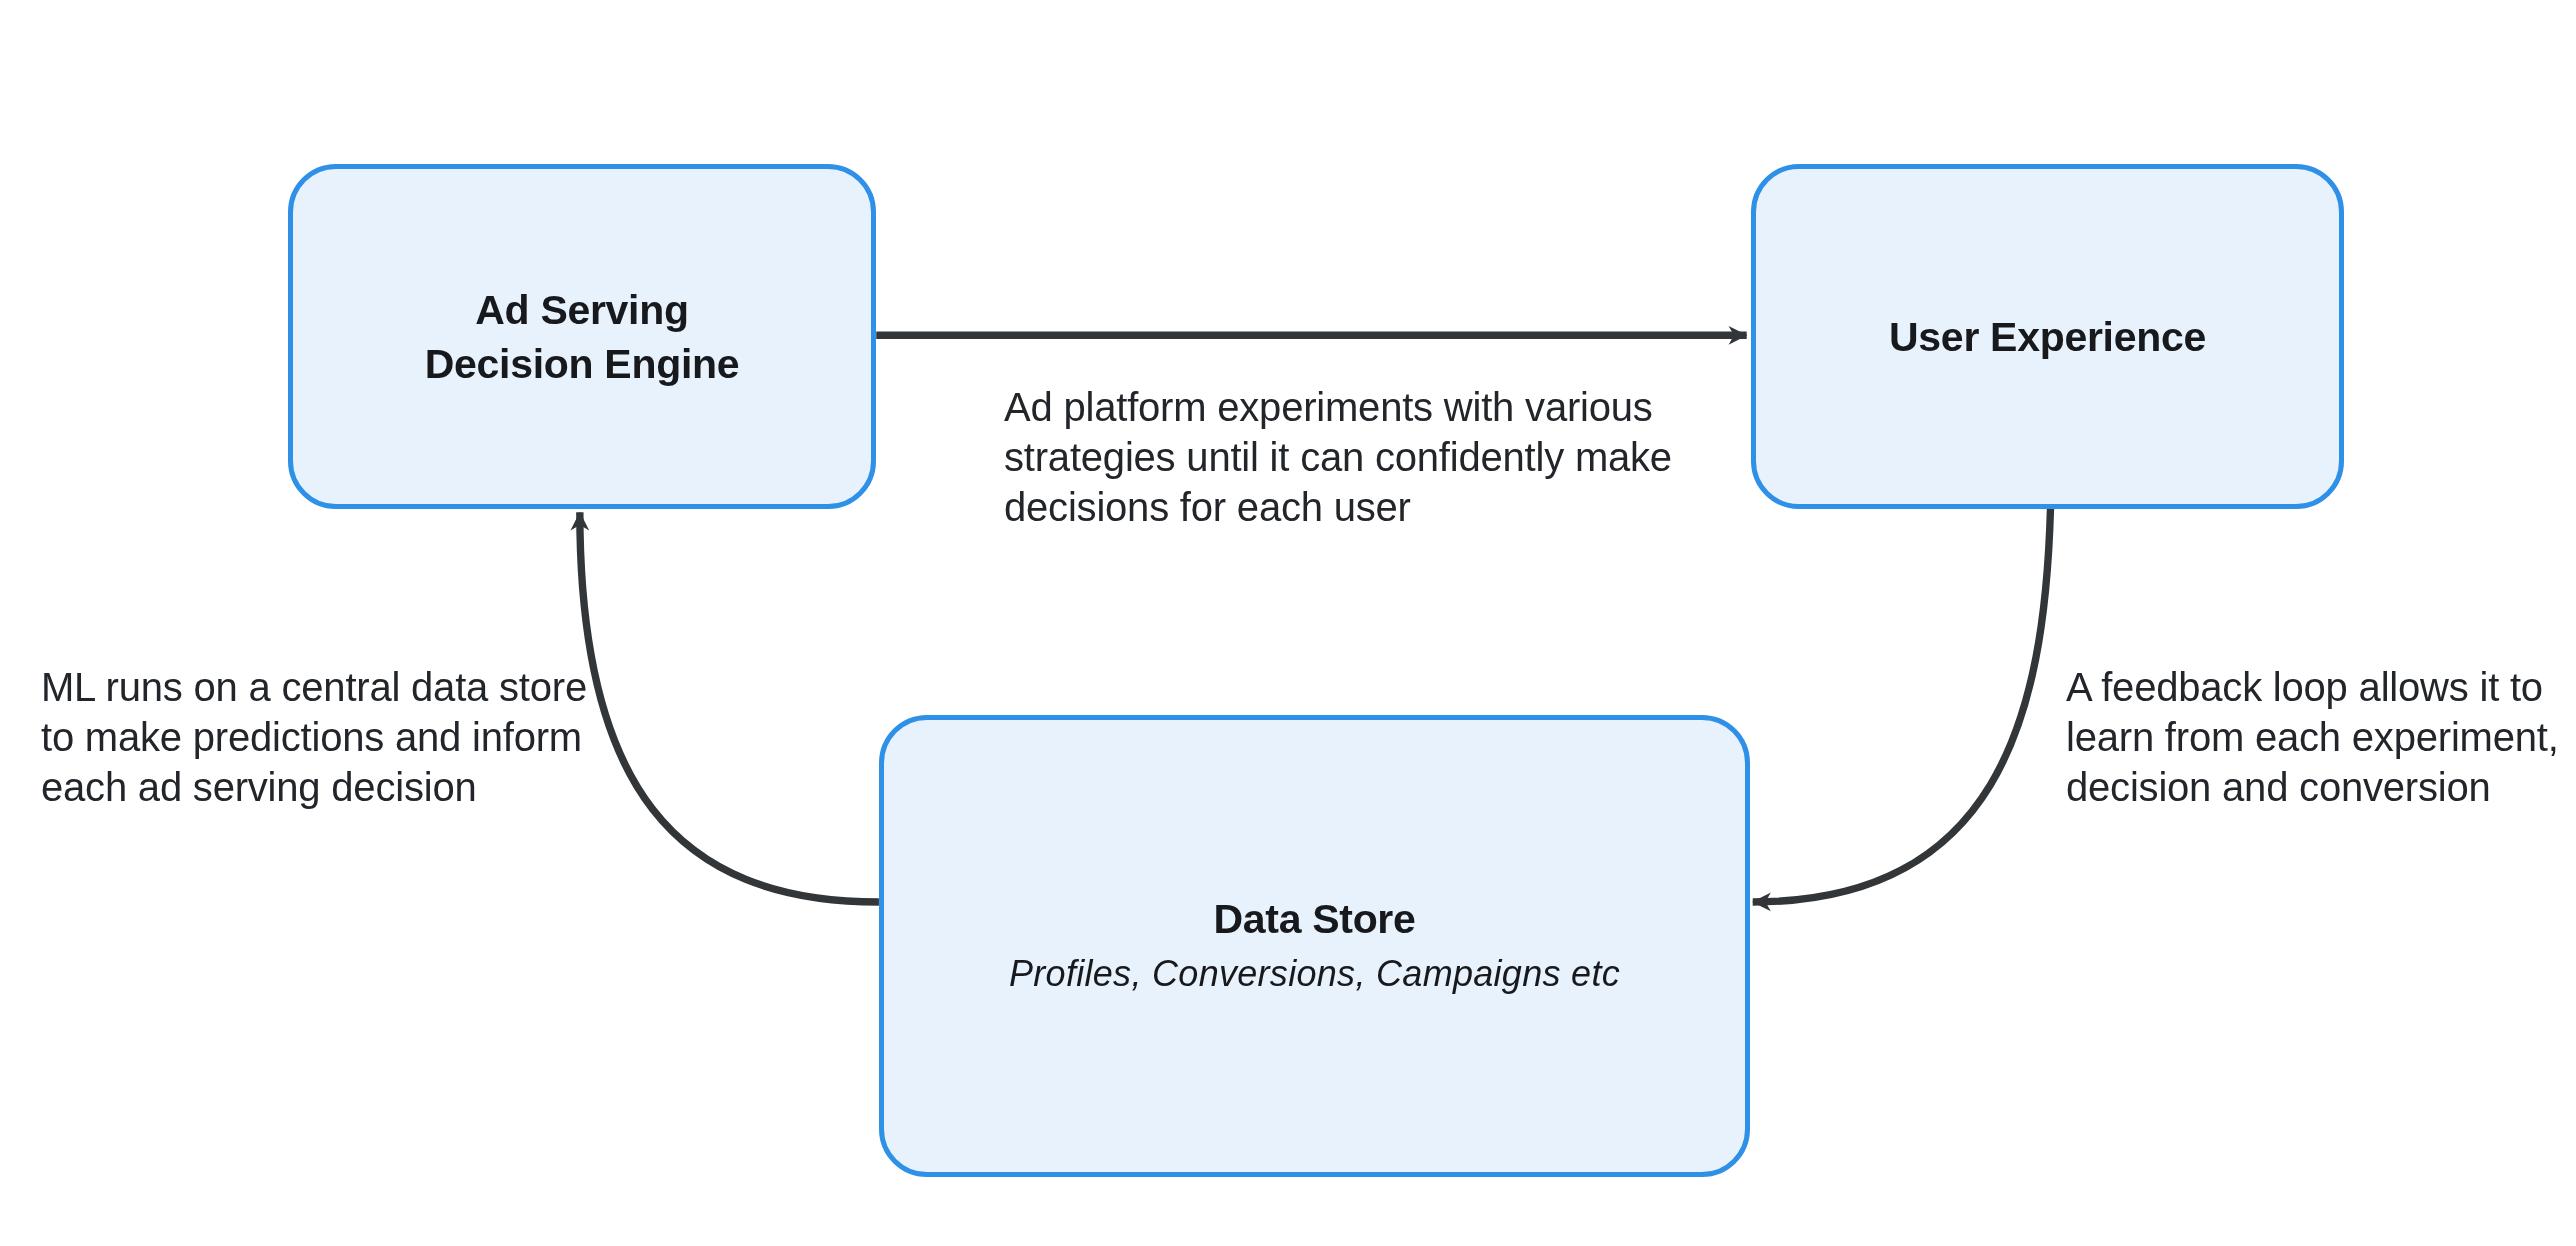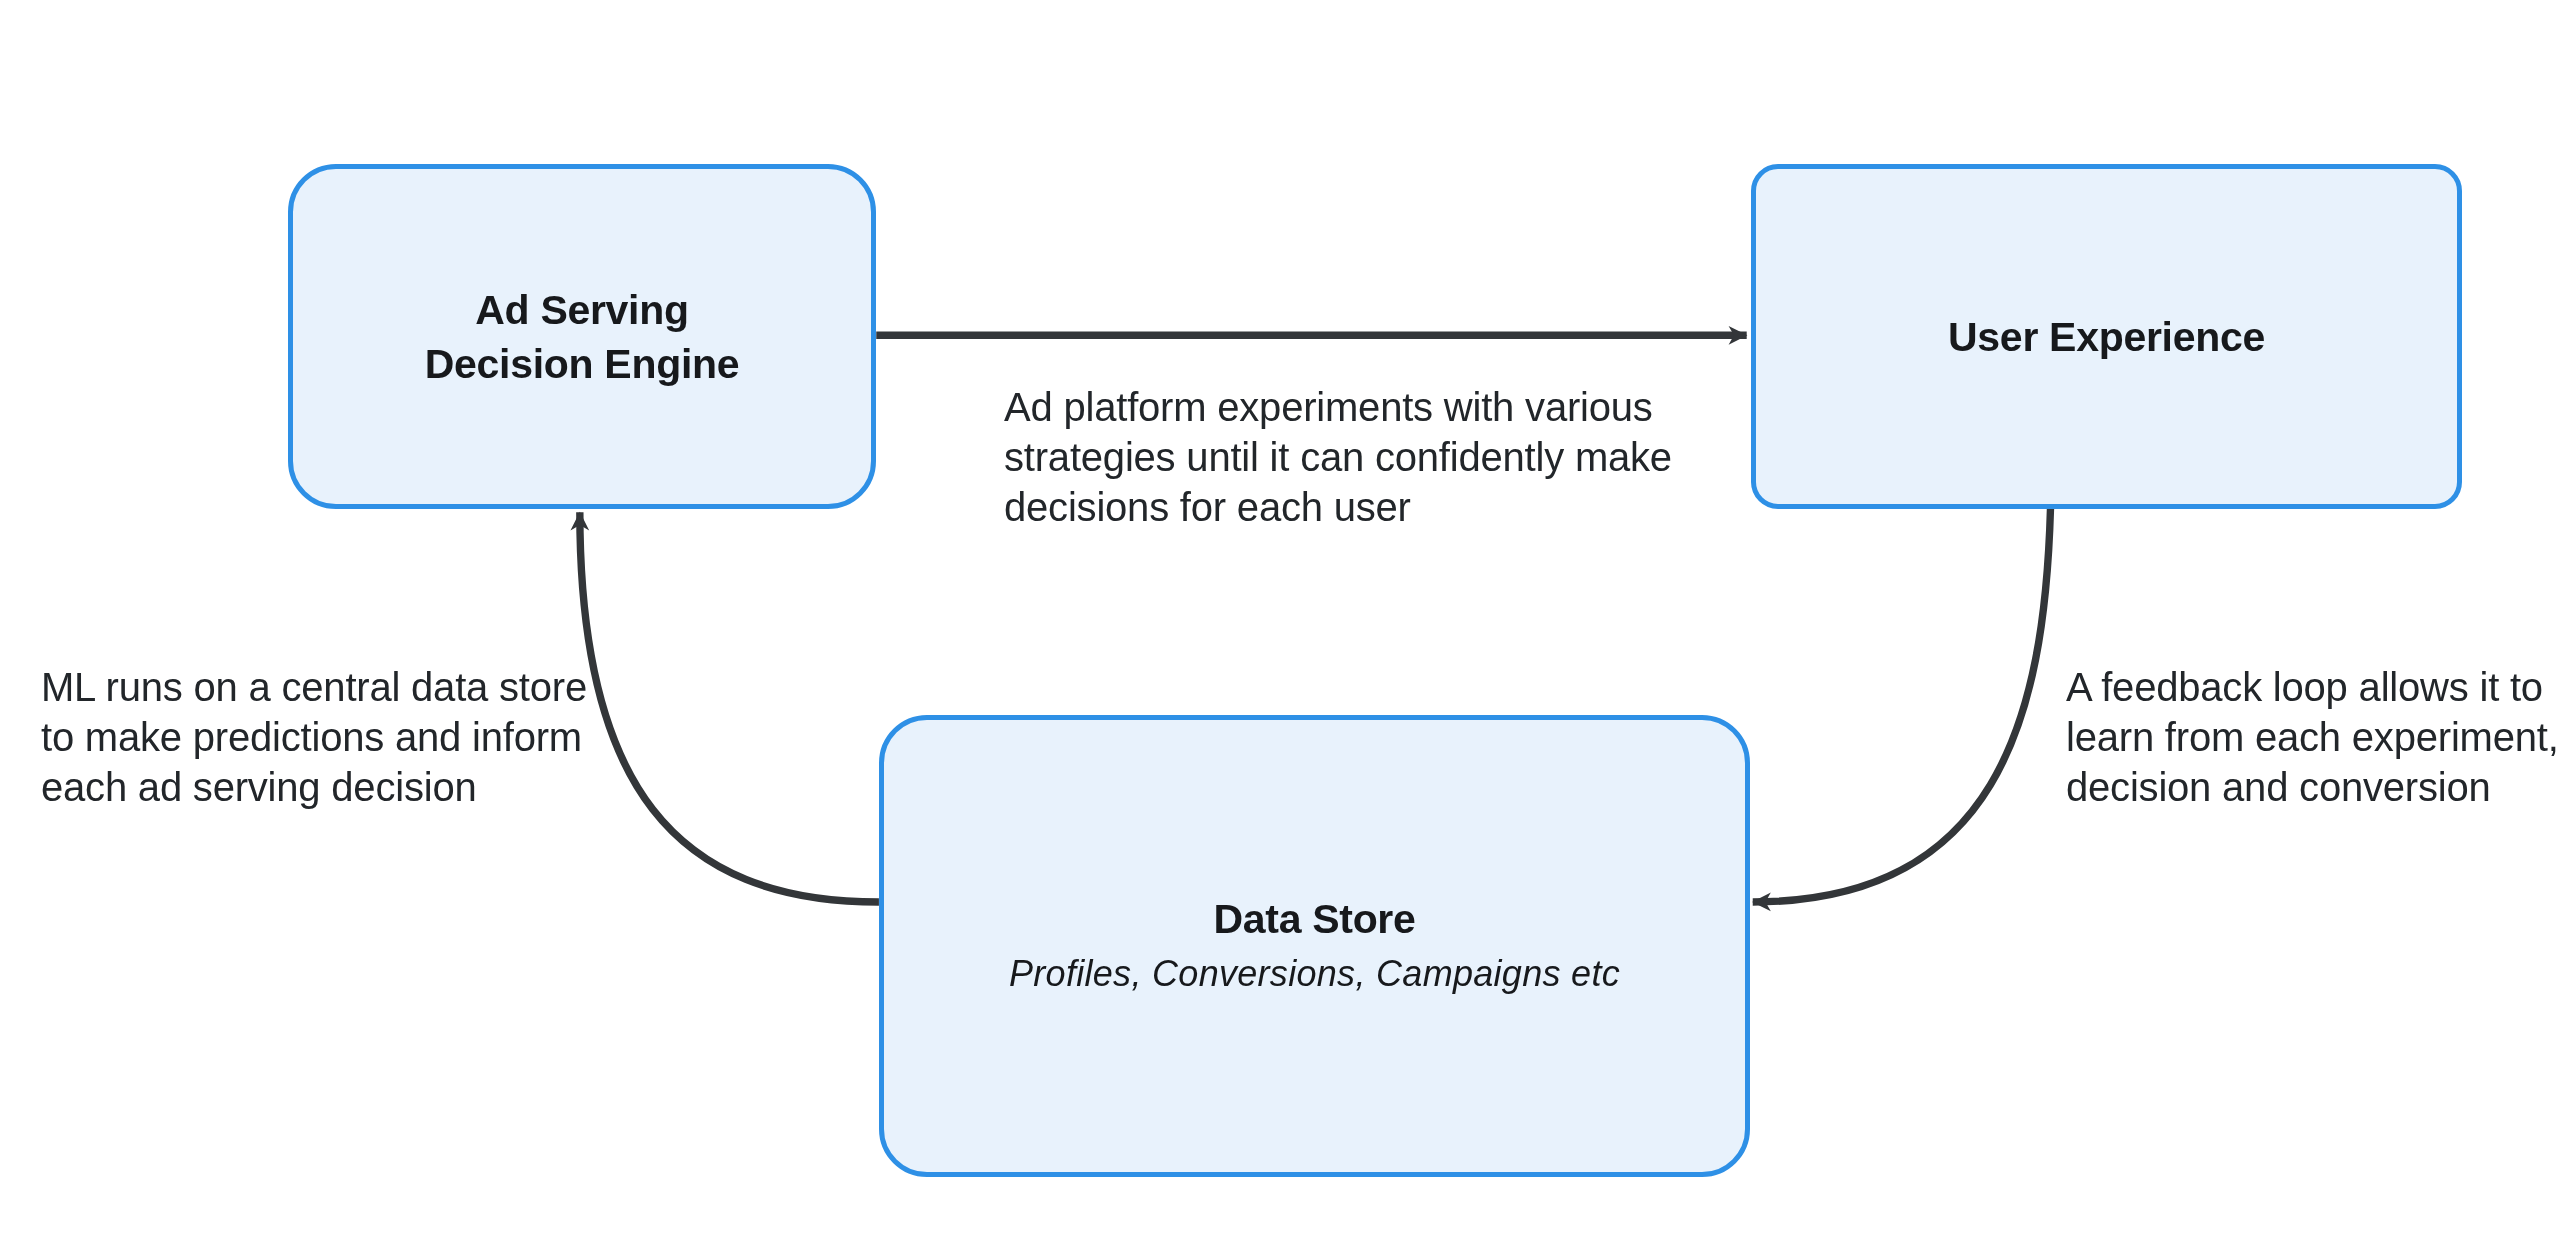--- a/index.html
+++ b/index.html
@@ -41,21 +41,21 @@
     background: var(--box-fill);
     border: 5.4px solid var(--box-border);
     border-radius: 48px;
     display: flex;
     flex-direction: column;
     align-items: center;
     justify-content: center;
     text-align: center;
   }
   #node-decision  { left: 288px;  top: 164px;  width: 588px;  height: 345px; }
-  #node-ux        { left: 1751px; top: 164px;  width: 711px;  height: 345px; border-radius: 27px; }
+  #node-ux        { left: 1751px; top: 164px;  width: 593px;  height: 345px; }
   #node-datastore { left: 879px; top: 715px; width: 871px; height: 462px; }
 
   .node-title {
     font-size: 41px;
     font-weight: 700;
     line-height: 54px;
     color: var(--title-text);
     white-space: pre-line;
     letter-spacing: -0.3px;
   }

